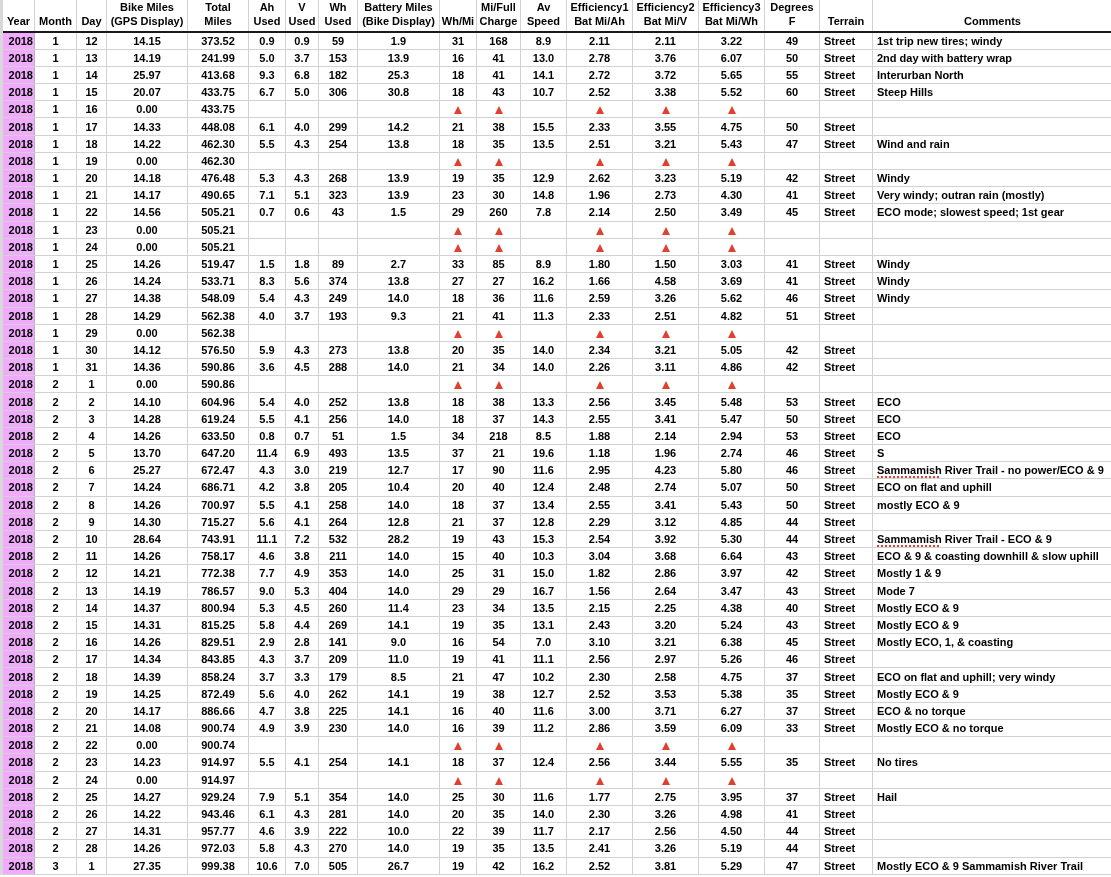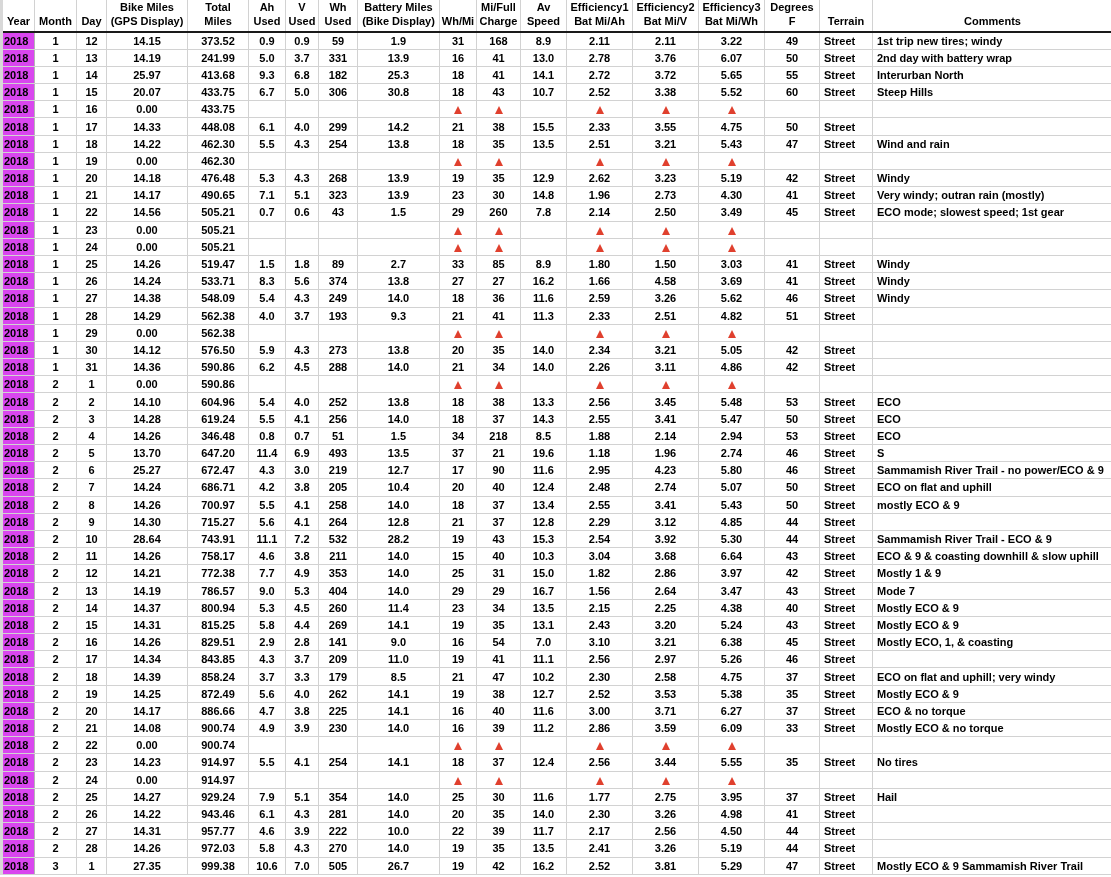--- a/index.html
+++ b/index.html
@@ -29,31 +29,31 @@
   tbody td{
     font-size:11px;font-weight:700;color:#000;
     height:16.2px;box-sizing:content-box;padding:0 1px;
     border-right:1px solid #d2d2d2;border-bottom:1px solid #d2d2d2;
     white-space:nowrap;overflow:hidden;line-height:16px;
     vertical-align:middle;
   }
   tbody td.align-center{text-align:center;}
   tbody td.align-left{text-align:left;padding-left:4px;}
   tbody td.col-year{
-    background:#d946ef;text-align:left;
+    background:#f0abfc;text-align:right;
     border-left:3px solid #d8d8d8;border-right:1px solid #b5b5b5;margin-top:26px;
   }
   thead th.col-year{border-left:3px solid #d8d8d8;}
   .warn-triangle{
     display:inline-block;width:0;height:0;
     border-left:4.5px solid transparent;border-right:4.5px solid transparent;
     border-bottom:8px solid #e0402e;vertical-align:middle;
   }
   .misspelled{
-    text-decoration-style:dotted;
+    text-decoration:underline;text-decoration-style:dotted;
     text-decoration-color:#e0402e;text-decoration-thickness:2px;
     text-underline-offset:2px;
   }
 </style>
 </head>
 <body>
 
 <table class="sheet">
   <colgroup>
     <col class="c-year">
@@ -131,21 +131,21 @@
         <td class="col-comments align-left">1st trip new tires; windy</td>
       </tr>
       <tr>
         <td class="col-year align-center">2018</td>
         <td class="col-month align-center">1</td>
         <td class="col-day align-center">13</td>
         <td class="col-bike align-center">14.19</td>
         <td class="col-total align-center">241.99</td>
         <td class="col-ah align-center">5.0</td>
         <td class="col-v align-center">3.7</td>
-        <td class="col-wh align-center">331</td>
+        <td class="col-wh align-center">153</td>
         <td class="col-batt align-center">13.9</td>
         <td class="col-whmi align-center">16</td>
         <td class="col-mifull align-center">41</td>
         <td class="col-avspeed align-center">13.0</td>
         <td class="col-eff1 align-center">2.78</td>
         <td class="col-eff2 align-center">3.76</td>
         <td class="col-eff3 align-center">6.07</td>
         <td class="col-degf align-center">50</td>
         <td class="col-terrain align-left">Street</td>
         <td class="col-comments align-left">2nd day with battery wrap</td>
@@ -489,21 +489,21 @@
         <td class="col-degf align-center">42</td>
         <td class="col-terrain align-left">Street</td>
         <td class="col-comments align-left"></td>
       </tr>
       <tr>
         <td class="col-year align-center">2018</td>
         <td class="col-month align-center">1</td>
         <td class="col-day align-center">31</td>
         <td class="col-bike align-center">14.36</td>
         <td class="col-total align-center">590.86</td>
-        <td class="col-ah align-center">6.2</td>
+        <td class="col-ah align-center">3.6</td>
         <td class="col-v align-center">4.5</td>
         <td class="col-wh align-center">288</td>
         <td class="col-batt align-center">14.0</td>
         <td class="col-whmi align-center">21</td>
         <td class="col-mifull align-center">34</td>
         <td class="col-avspeed align-center">14.0</td>
         <td class="col-eff1 align-center">2.26</td>
         <td class="col-eff2 align-center">3.11</td>
         <td class="col-eff3 align-center">4.86</td>
         <td class="col-degf align-center">42</td>
@@ -568,21 +568,21 @@
         <td class="col-eff3 align-center">5.47</td>
         <td class="col-degf align-center">50</td>
         <td class="col-terrain align-left">Street</td>
         <td class="col-comments align-left">ECO</td>
       </tr>
       <tr>
         <td class="col-year align-center">2018</td>
         <td class="col-month align-center">2</td>
         <td class="col-day align-center">4</td>
         <td class="col-bike align-center">14.26</td>
-        <td class="col-total align-center">346.48</td>
+        <td class="col-total align-center">633.50</td>
         <td class="col-ah align-center">0.8</td>
         <td class="col-v align-center">0.7</td>
         <td class="col-wh align-center">51</td>
         <td class="col-batt align-center">1.5</td>
         <td class="col-whmi align-center">34</td>
         <td class="col-mifull align-center">218</td>
         <td class="col-avspeed align-center">8.5</td>
         <td class="col-eff1 align-center">1.88</td>
         <td class="col-eff2 align-center">2.14</td>
         <td class="col-eff3 align-center">2.94</td>

